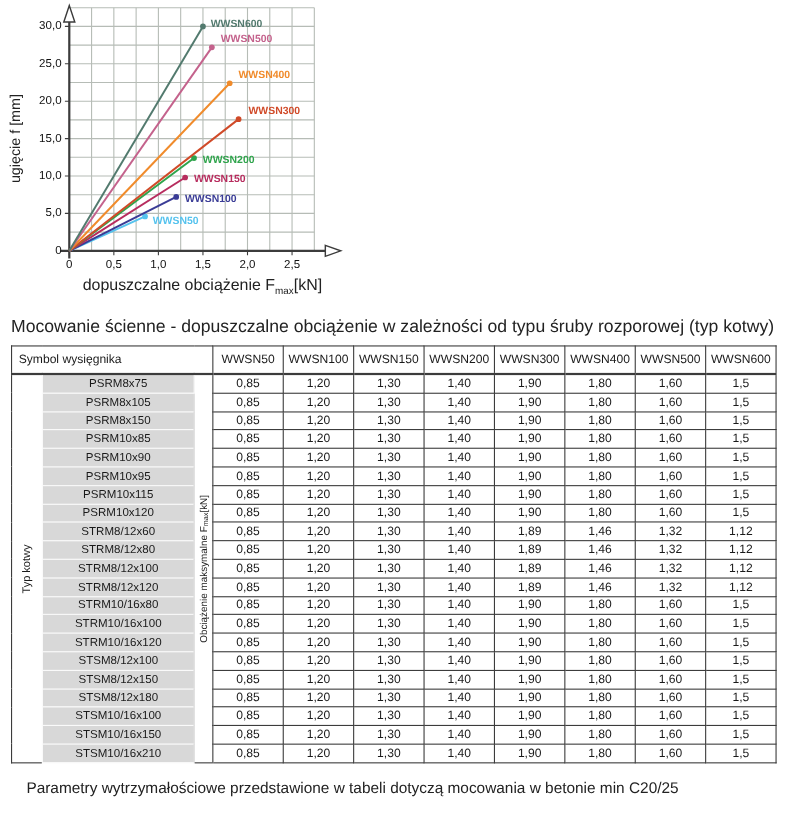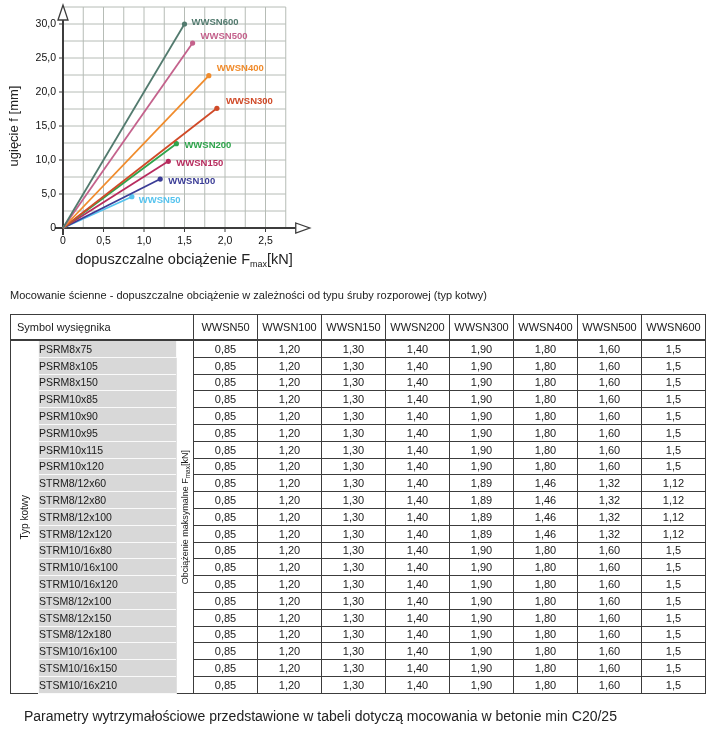--- a/index.html
+++ b/index.html
@@ -1,28 +1,28 @@
 <!DOCTYPE html>
 <html><head>
 <meta charset="utf-8">
 <style>
   html,body{margin:0;padding:0;background:#fff;}
   .page{
     position:relative;width:714px;height:725px;background:#ffffff;overflow:hidden;
     font-family:"Liberation Sans",sans-serif;color:#1a1a1a;
   }
   .chart-area{position:absolute;left:6px;top:2px;width:340px;height:278px;}
-  .intro{position:absolute;left:10px;top:289px;font-size:11px;color:#222;}
+  .intro{position:absolute;left:10px;top:289px;font-size:16px;color:#222;}
   .tablewrap{position:absolute;left:10px;top:314px;}
   table.loads{border-collapse:collapse;table-layout:fixed;width:695px;font-size:11px;border:1px solid #3c3c3c;}
   table.loads th{border:1px solid #3c3c3c;border-bottom:2px solid #3c3c3c;font-weight:normal;height:22px;background:#fff;font-size:11px;}
   table.loads th.sym-h{text-align:left;padding-left:6px;margin-left:10px;}
   table.loads td{padding:0;height:15.8px;}
   td.value{border:1px solid #3c3c3c;text-align:center;background:#fff;}
-  td.symbol{background:#d8d8d8;border:1px solid #fafafa;text-align:left;font-size:10.5px;}
+  td.symbol{background:#d8d8d8;border:1px solid #fafafa;text-align:center;font-size:10.5px;}
   td.group{border-right:1px solid #fafafa;background:#fff;}
   td.fmax{border-left:1px solid #e0e0e0;border-right:1px solid #3c3c3c;background:#fff;}
   .vcell{display:flex;align-items:center;justify-content:center;height:100%;}
   .vtext{writing-mode:vertical-rl;transform:rotate(180deg);white-space:nowrap;font-size:10px;color:#1a1a1a;}
   .vtext-f{font-size:9px;}
   .vtext sub{font-size:6.5px;}
   .footer{position:absolute;left:24px;top:708px;font-size:14px;color:#222;}
   .rule{position:absolute;left:6px;right:6px;top:732px;height:2px;background:#2f2f2f;}
 </style>
 </head>

